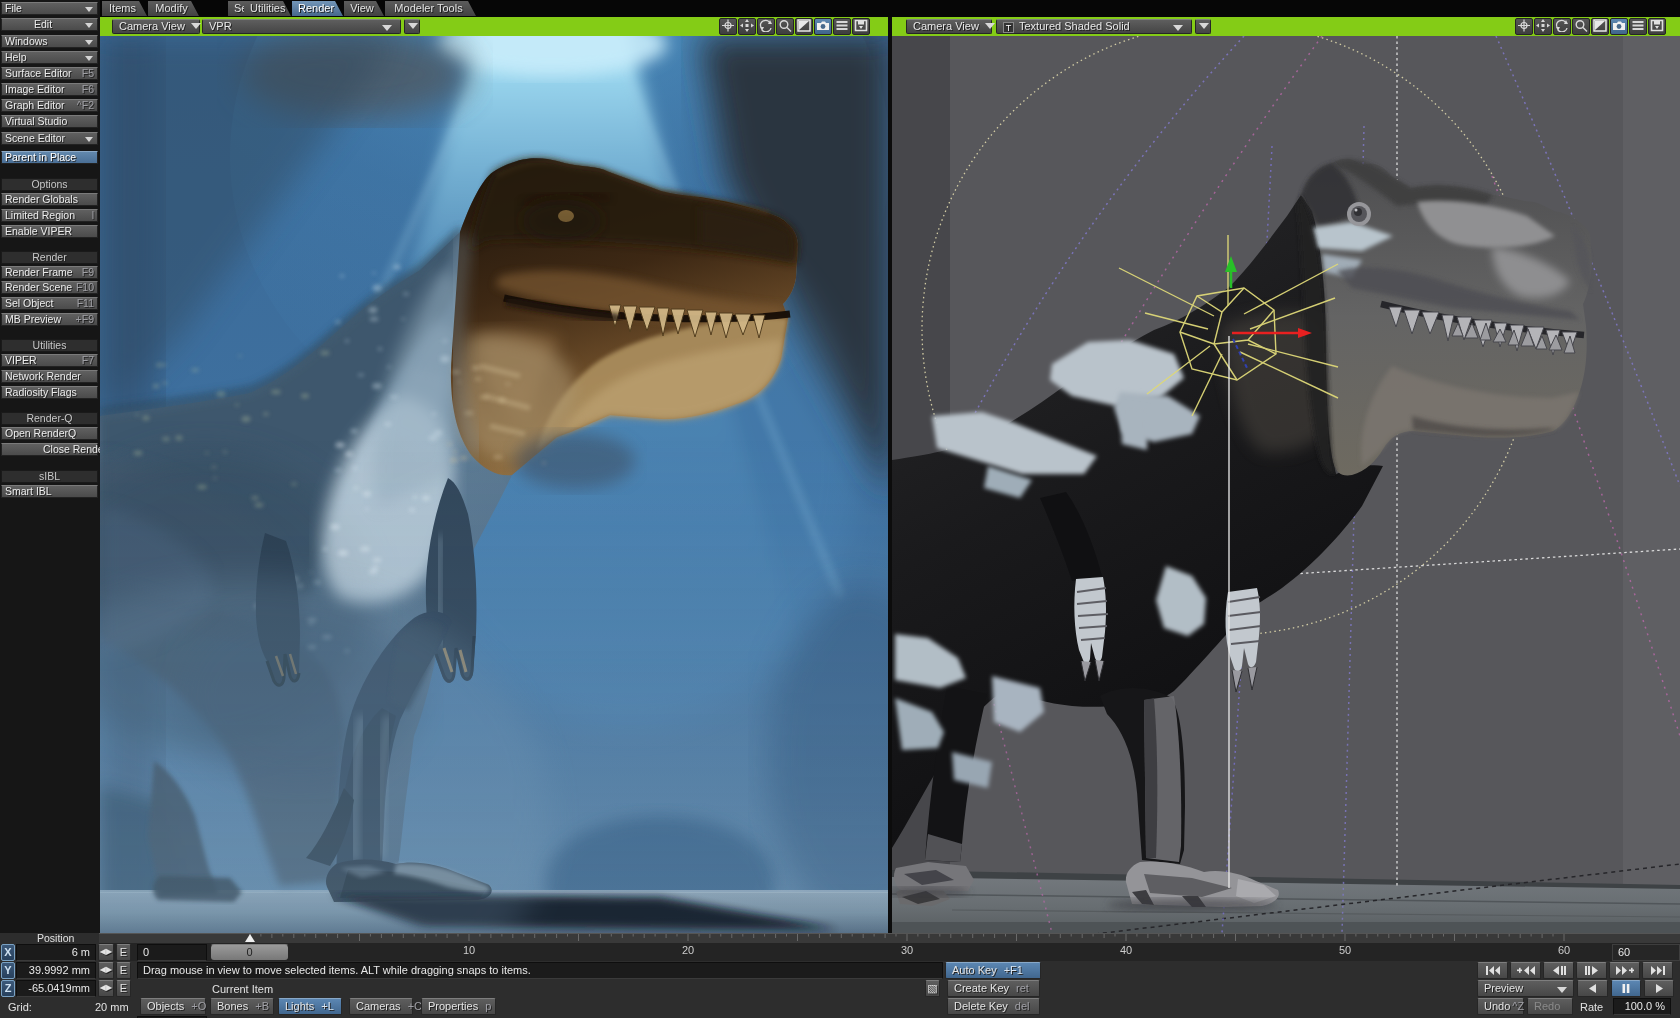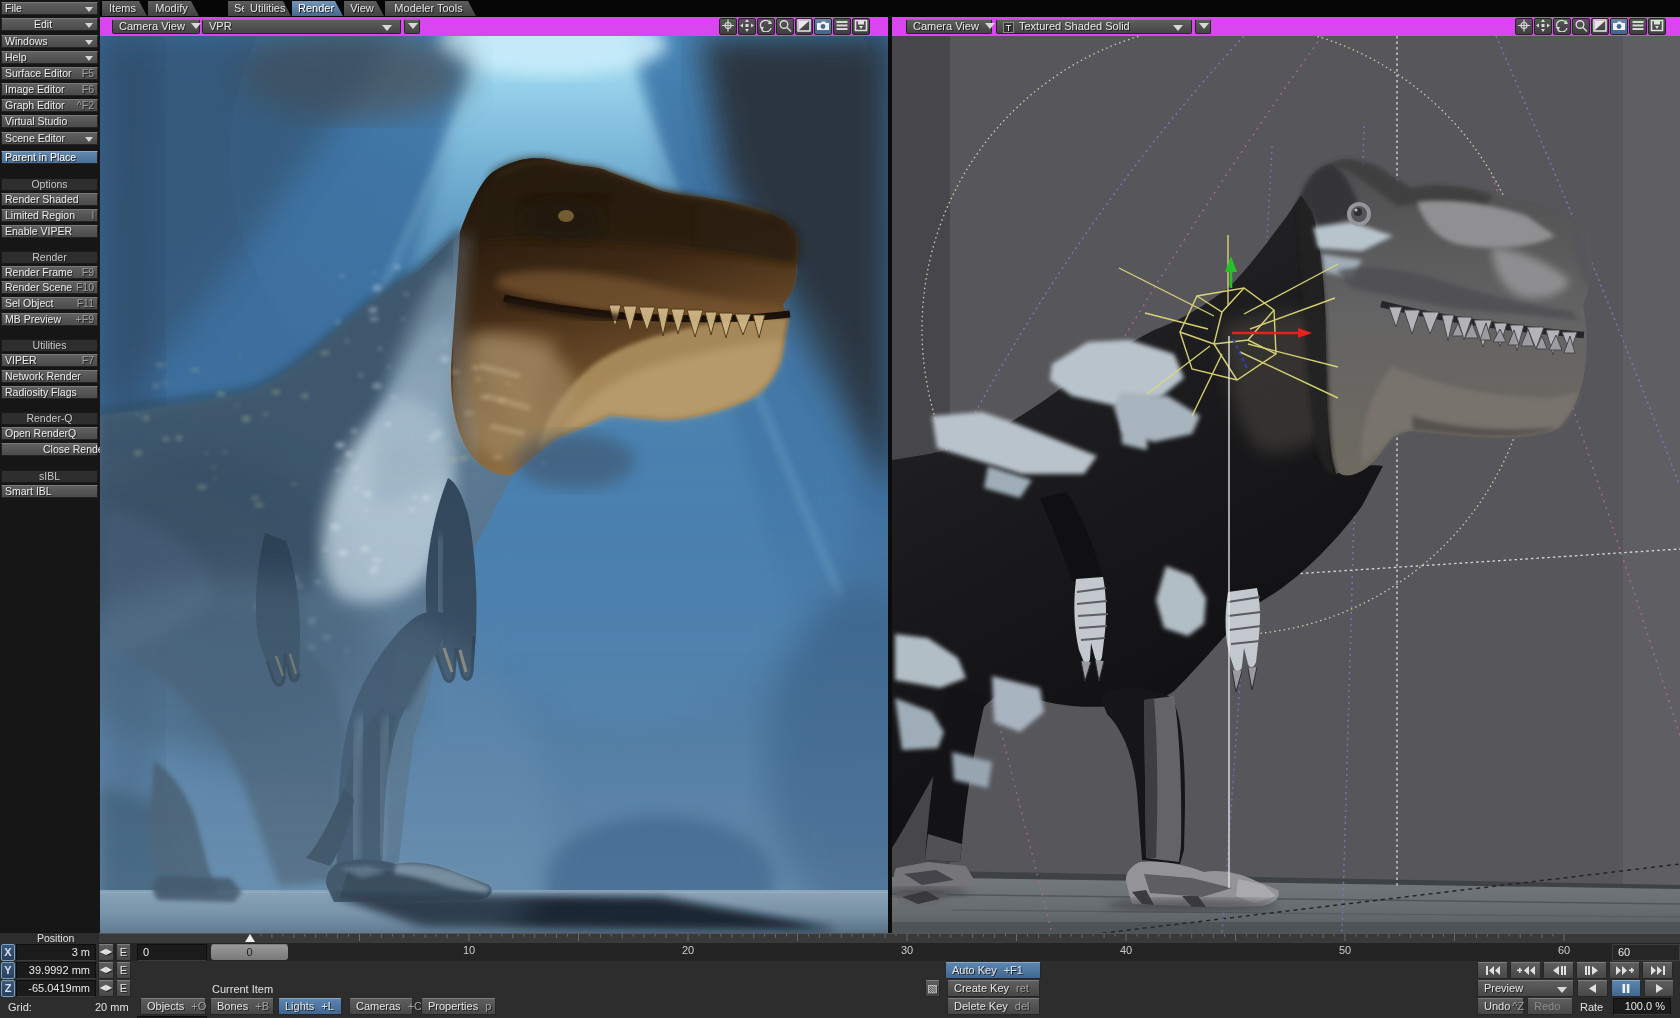--- a/index.html
+++ b/index.html
@@ -11,21 +11,21 @@
 .tab { position:absolute; top:1px; height:15px; background:linear-gradient(#5c5c5c,#424242); color:#e2e2e2; font-size:11px; line-height:15px; text-align:center; text-shadow:1px 1px 0 #1a1a1a; clip-path:polygon(0 0, calc(100% - 8px) 0, 100% 100%, 0 100%); padding:0 10px 0 6px; }
 .tab.sel { background:linear-gradient(#7396b8,#46688c); color:#fff; }
 
 #side { position:absolute; left:0; top:0; width:100px; height:933px; background:#161616; }
 .sb { position:absolute; left:1px; width:97px; height:13px; background:linear-gradient(#606060,#4b4b4b); border:1px solid #222; border-top-color:#7a7a7a; color:#ececec; font-size:10.5px; line-height:11px; padding:0 3px; text-shadow:1px 1px 0 #222; white-space:nowrap; }
 .sb .sc { float:right; color:#9f9fa4; }
 .sb.dd::after { content:""; position:absolute; right:4px; top:4px; border-left:4px solid transparent; border-right:4px solid transparent; border-top:5px solid #d5d5d5; }
 .sb.hdr { background:#2e2e2e; border-color:#1a1a1a; text-align:center; color:#c8c8c8; }
 .sb.blue { background:linear-gradient(#6288ad,#4a6f96); border-top-color:#8aa8c6; color:#fff; }
 
-.vph { position:absolute; top:17px; height:31px; background:#d946ef; border-bottom:1px solid #0a0a0a; }
+.vph { position:absolute; top:17px; height:31px; background:#84cc16; border-bottom:1px solid #0a0a0a; }
 .vbtn { position:absolute; top:2px; height:15px; background:linear-gradient(#5e5e5e,#454545); border:1px solid #262626; border-top-color:#808080; border-radius:2px; color:#e8e8e8; font-size:11px; line-height:13px; padding:0 6px; text-shadow:1px 1px 0 #1f1f1f; white-space:nowrap; }
 .dar { display:inline-block; width:0; height:0; border-left:5px solid transparent; border-right:5px solid transparent; border-top:6px solid #d8d8d8; vertical-align:1px; margin-left:6px; }
 .ibtn { position:absolute; top:1px; width:18px; height:17px; background:linear-gradient(#565656,#3e3e3e); border:1px solid #252525; border-radius:2px; color:#d8d8d8; font-size:11px; text-align:center; line-height:16px; }
 .ibtn.sel { background:linear-gradient(#5d87b0,#40658c); }
 
 #bottom { position:absolute; left:0; top:933px; width:1680px; height:85px; background:#2d2d2d; }
 .fld { position:absolute; background:#1b1b1b; border:1px solid #0e0e0e; border-bottom-color:#3a3a3a; color:#e8e8e8; font-size:11px; line-height:15px; height:17px; padding:0 5px; }
 .bbtn { position:absolute; height:17px; background:linear-gradient(#5e5e5e,#474747); border:1px solid #262626; border-top-color:#7e7e7e; border-radius:2px; color:#e4e4e4; font-size:11px; line-height:14px; padding:0 6px; text-shadow:1px 1px 0 #222; white-space:nowrap; }
 .bbtn .sc { color:#a0a0a6; margin-left:7px; }
 .bbtn.pbt { text-align:center; padding:0; line-height:8px; } .bbtn.pbt svg { vertical-align:middle; margin-top:3px; }
@@ -52,21 +52,21 @@
   <div class="sb dd" style="top:18px;padding-left:32px;">Edit</div>
   <div class="sb dd" style="top:35px;">Windows</div>
   <div class="sb dd" style="top:51px;">Help</div>
   <div class="sb" style="top:67px;">Surface Editor<span class="sc" style="margin-right:0px;position:absolute;right:3px;">F5</span></div>
   <div class="sb" style="top:83px;">Image Editor<span class="sc" style="position:absolute;right:3px;">F6</span></div>
   <div class="sb" style="top:99px;">Graph Editor<span class="sc" style="position:absolute;right:3px;">^F2</span></div>
   <div class="sb" style="top:115px;">Virtual Studio</div>
   <div class="sb dd" style="top:132px;">Scene Editor</div>
   <div class="sb blue" style="top:151px;">Parent in Place</div>
   <div class="sb hdr" style="top:178px;">Options</div>
-  <div class="sb" style="top:193px;">Render Shaded</div>
+  <div class="sb" style="top:193px;">Render Globals</div>
   <div class="sb" style="top:209px;">Limited Region<span class="sc" style="position:absolute;right:3px;">l</span></div>
   <div class="sb" style="top:225px;">Enable VIPER</div>
   <div class="sb hdr" style="top:251px;">Render</div>
   <div class="sb" style="top:266px;">Render Frame<span class="sc" style="position:absolute;right:3px;">F9</span></div>
   <div class="sb" style="top:281px;">Render Scene<span class="sc" style="position:absolute;right:3px;">F10</span></div>
   <div class="sb" style="top:297px;">Sel Object<span class="sc" style="position:absolute;right:3px;">F11</span></div>
   <div class="sb" style="top:313px;">MB Preview<span class="sc" style="position:absolute;right:3px;">+F9</span></div>
   <div class="sb hdr" style="top:339px;">Utilities</div>
   <div class="sb" style="top:354px;">VIPER<span class="sc" style="position:absolute;right:3px;">F7</span></div>
   <div class="sb" style="top:370px;">Network Render</div>
@@ -721,30 +721,31 @@
           <text x="589" y="21">20</text>
           <text x="808" y="21">30</text>
           <text x="1027" y="21">40</text>
           <text x="1246" y="21">50</text>
           <text x="1465" y="21">60</text>
     </g>
     <polygon points="151,1 146,9 156,9" fill="#f0f0f0"></polygon>
   </svg>
 
   <div class="axis" style="top:11px;">X</div>
-  <div class="fld" style="left:16px;top:11px;width:80px;text-align:right;">3 m</div>
+  <div class="fld" style="left:16px;top:11px;width:80px;text-align:right;">6 m</div>
   <div class="bbtn" style="left:98px;top:11px;width:16px;padding:0;text-align:center;font-size:8px;">◀▶</div>
   <div class="bbtn" style="left:116px;top:11px;width:15px;padding:0;text-align:center;">E</div>
   <div class="fld" style="left:137px;top:11px;width:70px;">0</div>
   <div class="bbtn" style="left:210px;top:11px;width:79px;text-align:center;color:#222;background:linear-gradient(#9a9a9a,#787878);text-shadow:none;border-radius:4px;">0</div>
 
   <div class="axis" style="top:29px;">Y</div>
   <div class="fld" style="left:16px;top:29px;width:80px;text-align:right;">39.9992 mm</div>
   <div class="bbtn" style="left:98px;top:29px;width:16px;padding:0;text-align:center;font-size:8px;">◀▶</div>
   <div class="bbtn" style="left:116px;top:29px;width:15px;padding:0;text-align:center;">E</div>
+  <div class="fld" style="left:137px;top:29px;width:806px;">Drag mouse in view to move selected items. ALT while dragging snaps to items.</div>
 
   <div class="axis" style="top:47px;">Z</div>
   <div class="fld" style="left:16px;top:47px;width:80px;text-align:right;">-65.0419mm</div>
   <div class="bbtn" style="left:98px;top:47px;width:16px;padding:0;text-align:center;font-size:8px;">◀▶</div>
   <div class="bbtn" style="left:116px;top:47px;width:15px;padding:0;text-align:center;">E</div>
   <div class="fld" style="left:137px;top:47px;width:70px;margin-top:36px;">Sel:<span style="position:absolute;right:5px;">1</span></div>
   <div class="plain" style="left:212px;top:50px;">Current Item</div>
   <div class="bbtn" style="left:925px;top:47px;width:15px;padding:0;text-align:center;">▧</div>
 
   <div class="plain" style="left:8px;top:68px;">Grid:</div>

